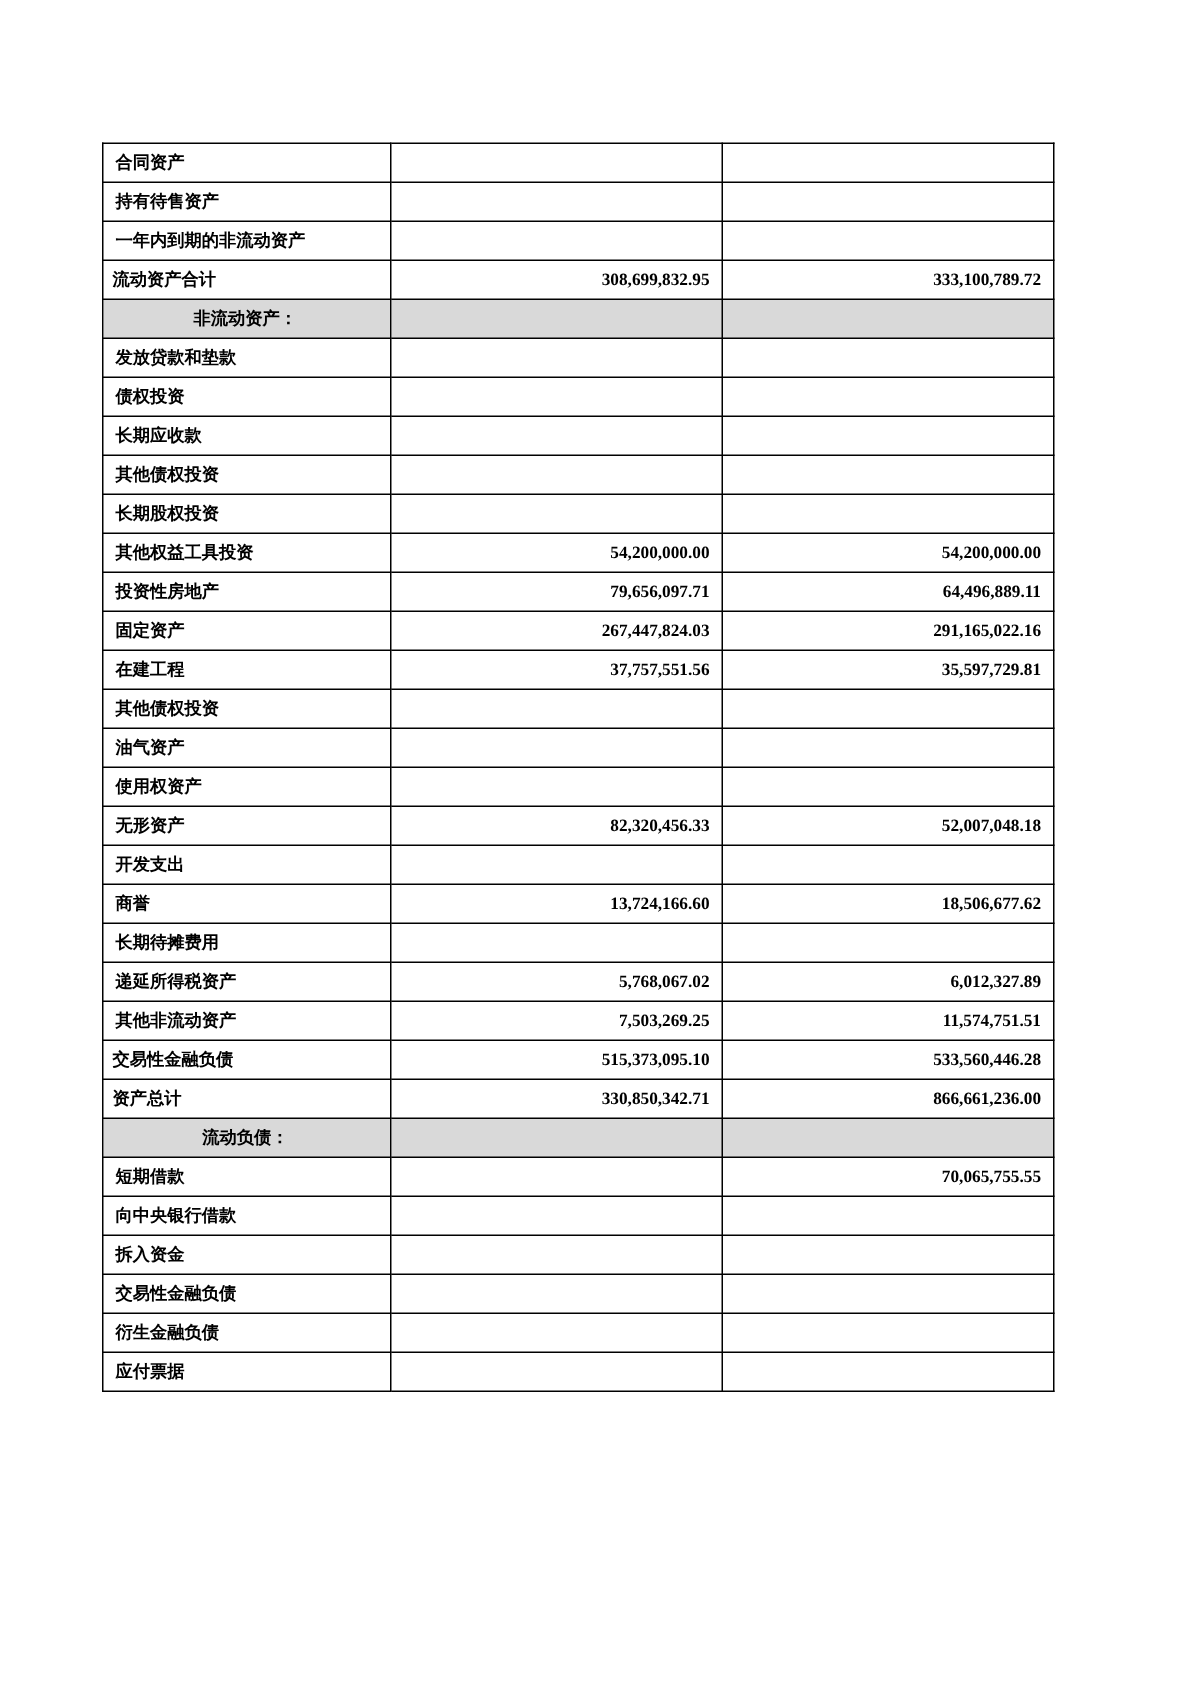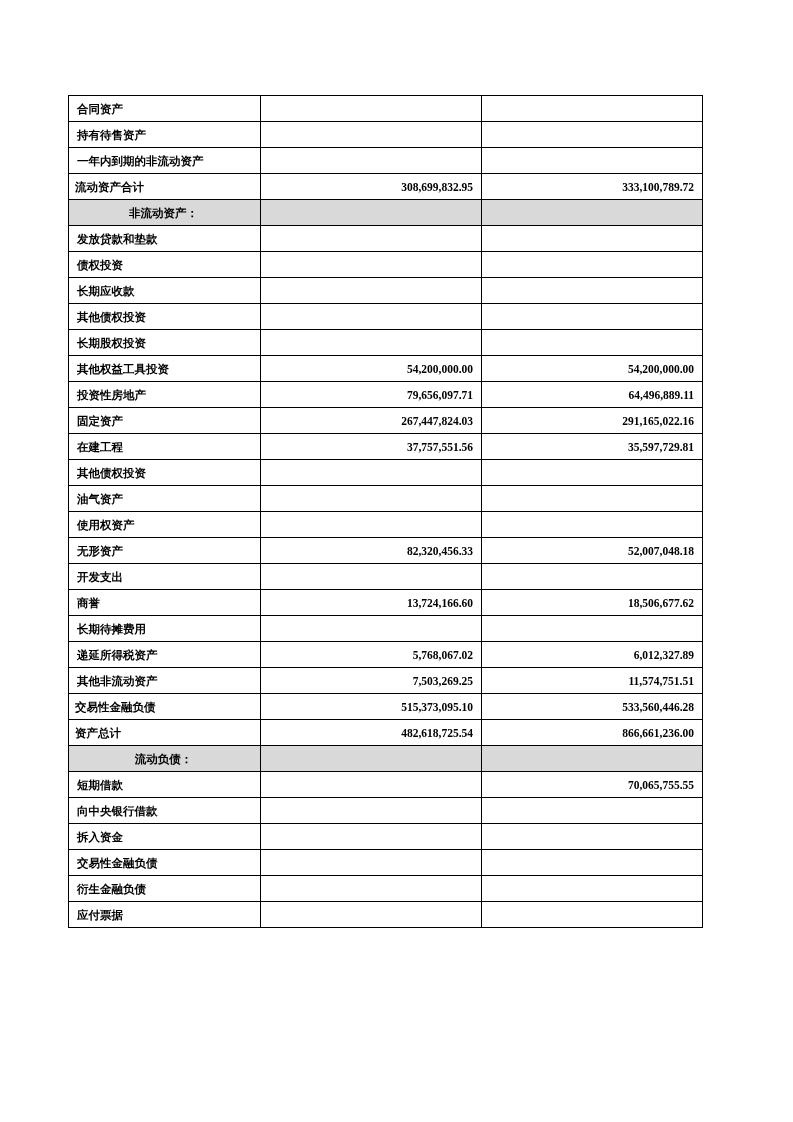--- a/index.html
+++ b/index.html
@@ -195,21 +195,21 @@
             <td class="value">7,503,269.25</td>
             <td class="value">11,574,751.51</td>
           </tr>
           <tr class="plain">
             <td class="label indent-0">交易性金融负债</td>
             <td class="value">515,373,095.10</td>
             <td class="value">533,560,446.28</td>
           </tr>
           <tr class="plain">
             <td class="label indent-0">资产总计</td>
-            <td class="value">482,618,725.54</td>
+            <td class="value">330,850,342.71</td>
             <td class="value">866,661,236.00</td>
           </tr>
           <tr class="shaded">
             <td class="label indent-0">流动负债：</td>
             <td class="value"></td>
             <td class="value"></td>
           </tr>
           <tr class="plain">
             <td class="label">短期借款</td>
             <td class="value"></td>

